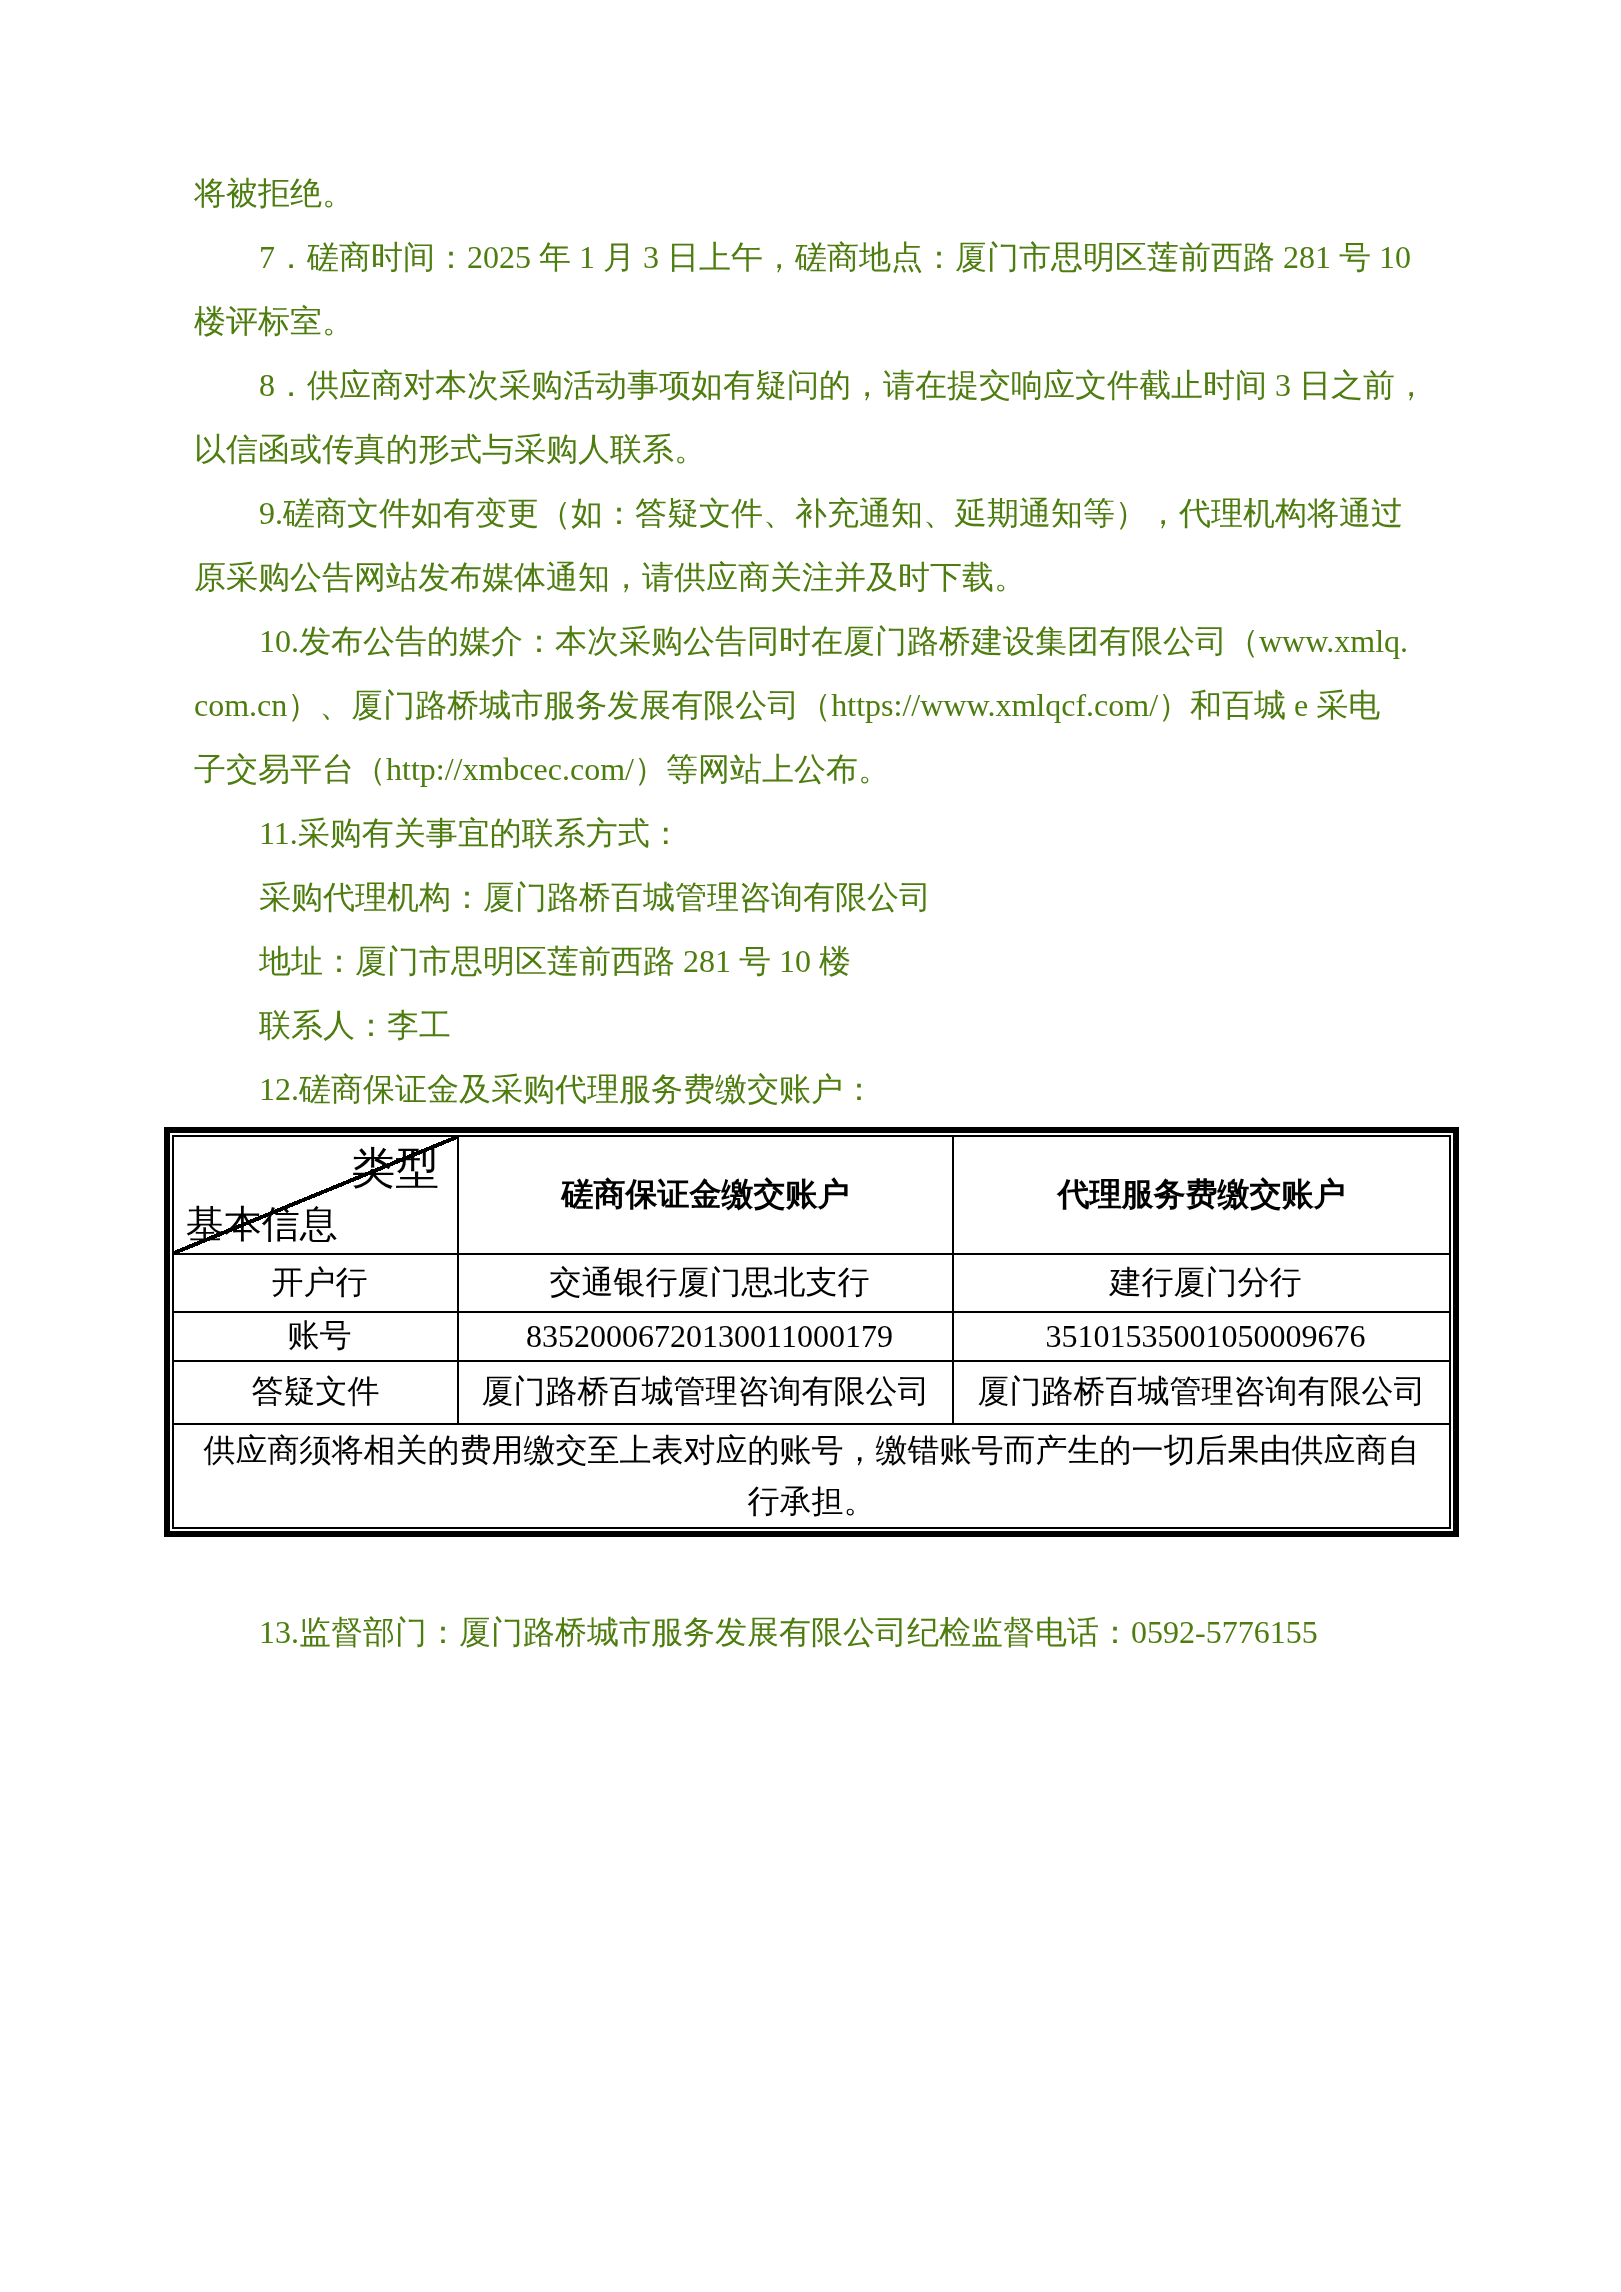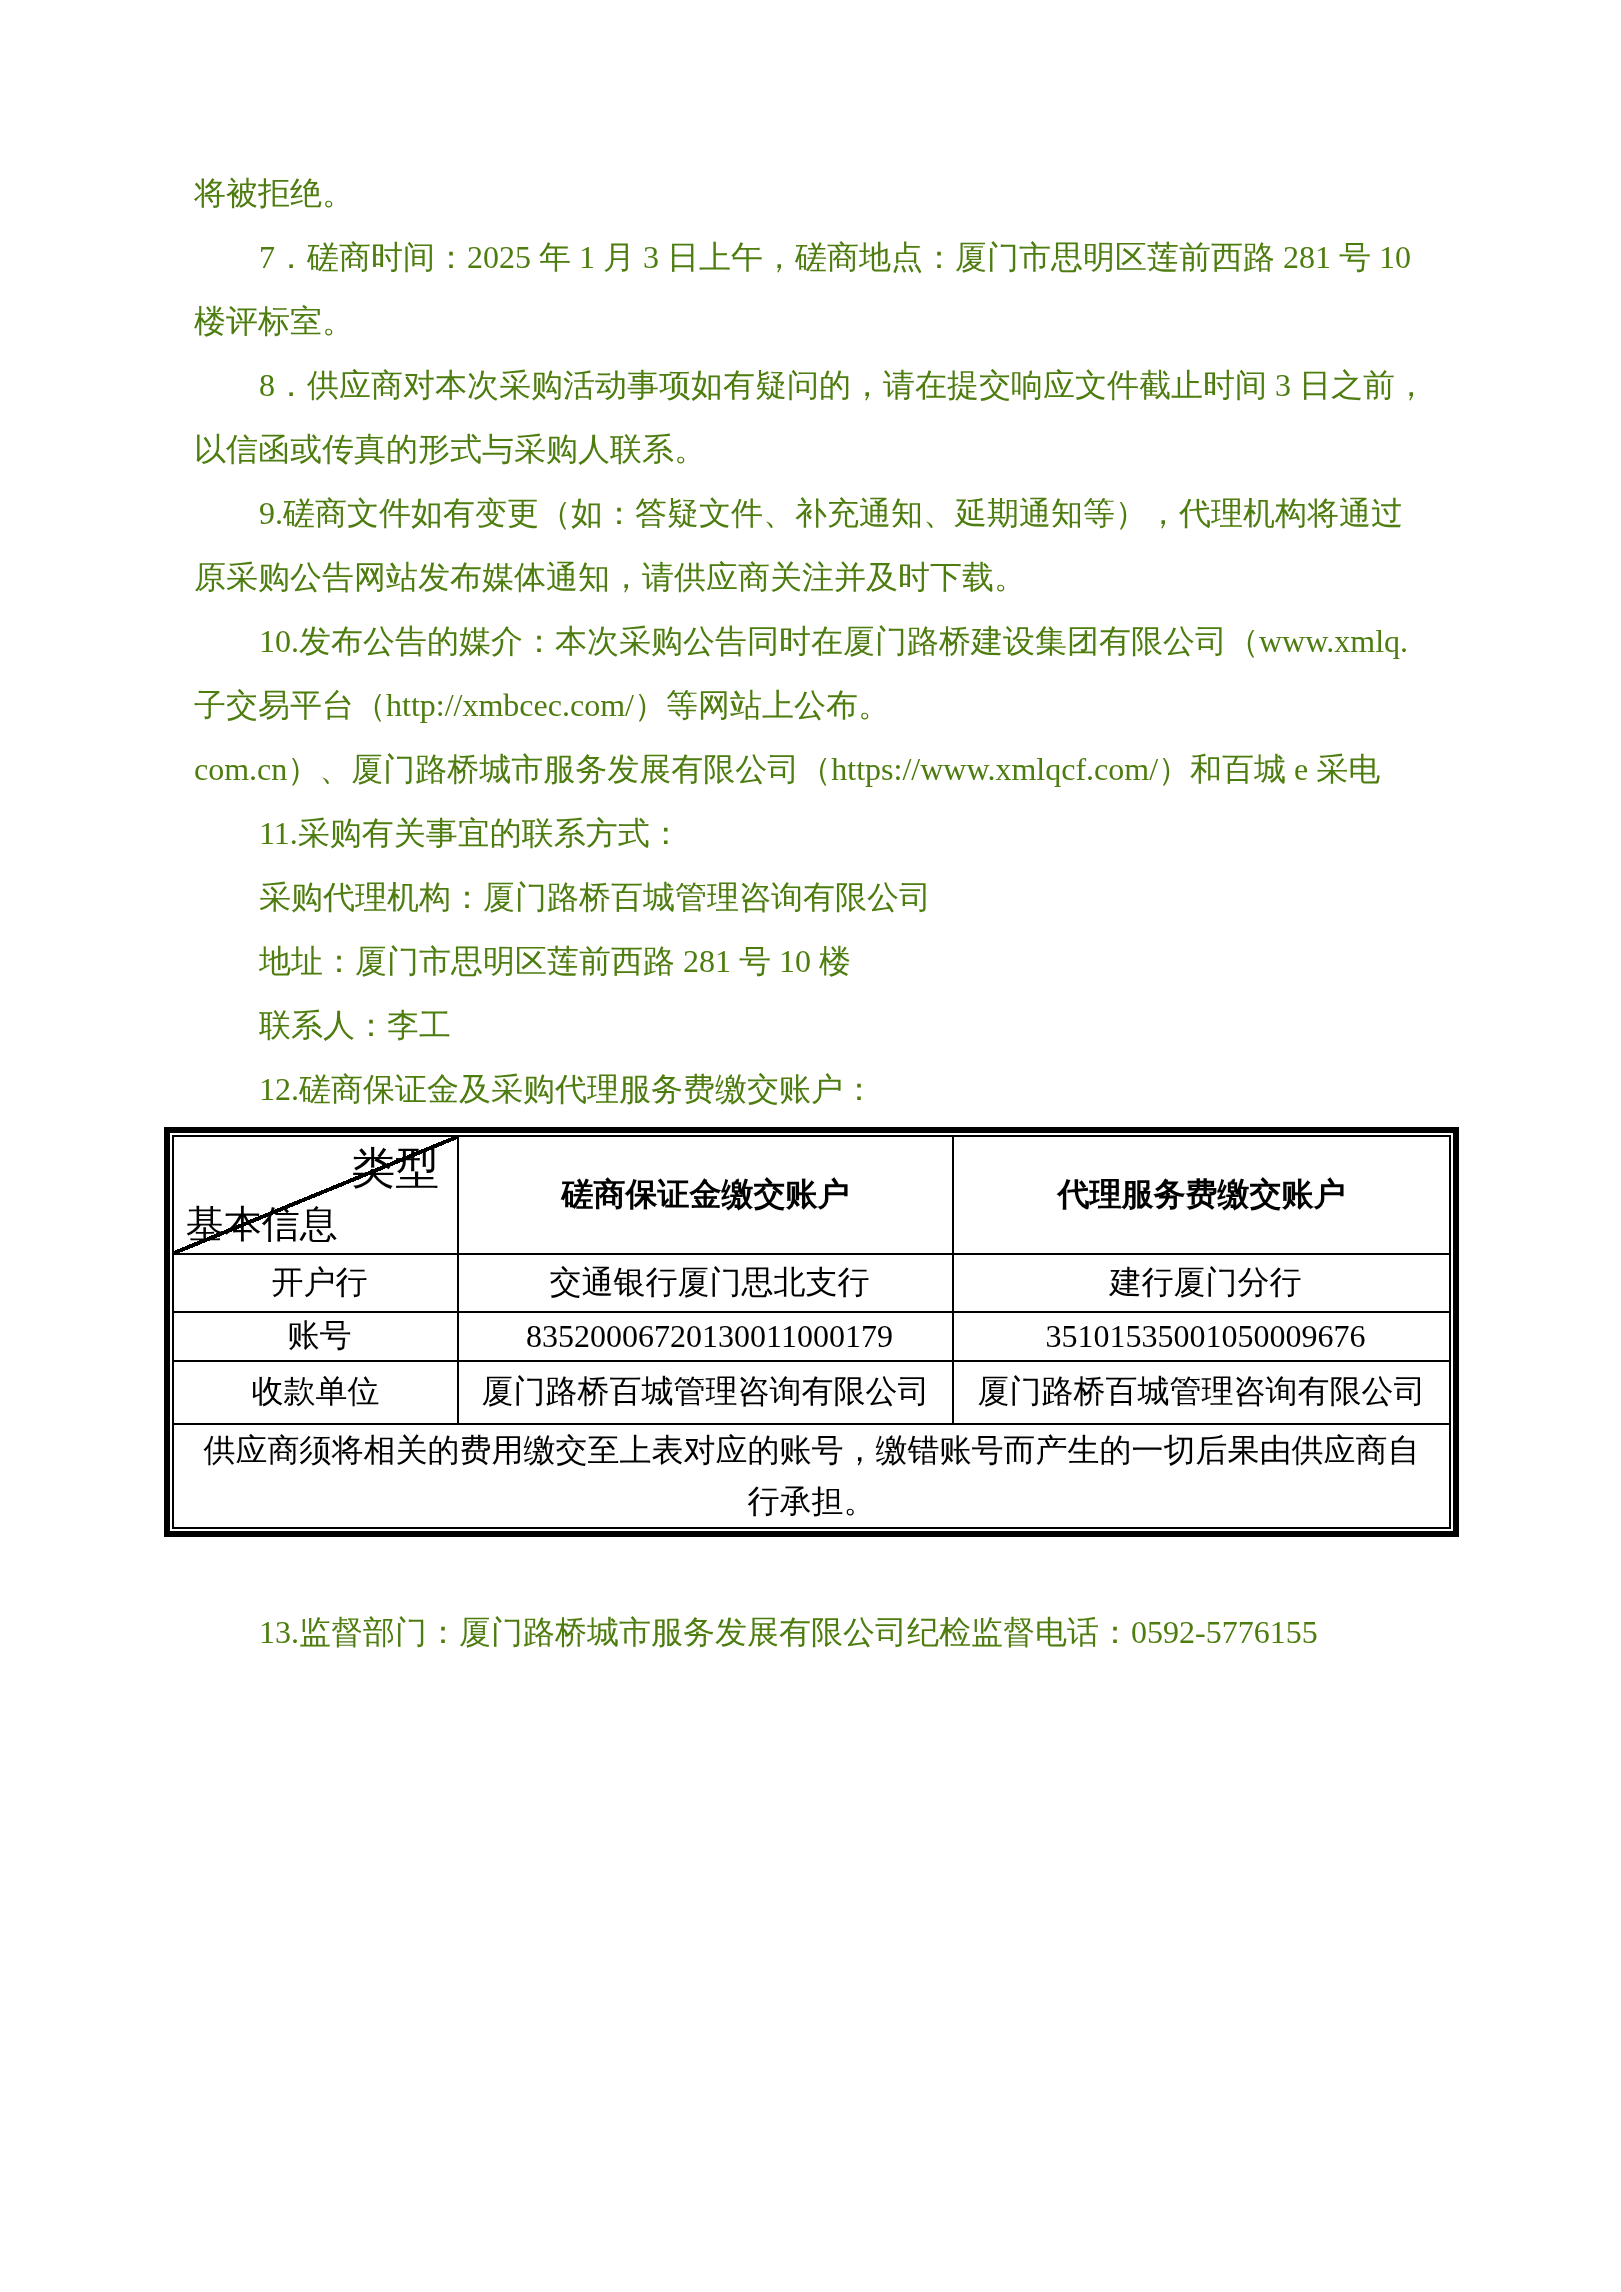--- a/index.html
+++ b/index.html
@@ -100,22 +100,22 @@
   <div class="content">
 
     <div class="line">将被拒绝。</div>
     <div class="line indent">7．磋商时间：2025 年 1 月 3 日上午，磋商地点：厦门市思明区莲前西路 281 号 10</div>
     <div class="line">楼评标室。</div>
     <div class="line indent">8．供应商对本次采购活动事项如有疑问的，请在提交响应文件截止时间 3 日之前，</div>
     <div class="line">以信函或传真的形式与采购人联系。</div>
     <div class="line indent">9.磋商文件如有变更（如：答疑文件、补充通知、延期通知等），代理机构将通过</div>
     <div class="line">原采购公告网站发布媒体通知，请供应商关注并及时下载。</div>
     <div class="line indent">10.发布公告的媒介：本次采购公告同时在厦门路桥建设集团有限公司（www.xmlq.</div>
+    <div class="line">com.cn）、厦门路桥城市服务发展有限公司（https://www.xmlqcf.com/）和百城 e 采电</div>
     <div class="line">子交易平台（http://xmbcec.com/）等网站上公布。</div>
-    <div class="line">com.cn）、厦门路桥城市服务发展有限公司（https://www.xmlqcf.com/）和百城 e 采电</div>
     <div class="line indent">11.采购有关事宜的联系方式：</div>
     <div class="line indent">采购代理机构：厦门路桥百城管理咨询有限公司</div>
     <div class="line indent">地址：厦门市思明区莲前西路 281 号 10 楼</div>
     <div class="line indent">联系人：李工</div>
     <div class="line indent">12.磋商保证金及采购代理服务费缴交账户：</div>
 
     <div class="tblwrap">
       <table class="accounts">
         <colgroup>
           <col style="width:22.3%">
@@ -135,21 +135,21 @@
             <td>开户行</td>
             <td>交通银行厦门思北支行</td>
             <td>建行厦门分行</td>
           </tr>
           <tr class="r-acct">
             <td>账号</td>
             <td>83520006720130011000179</td>
             <td>35101535001050009676</td>
           </tr>
           <tr class="r-unit">
-            <td>收款单位</td>
+            <td>答疑文件</td>
             <td>厦门路桥百城管理咨询有限公司</td>
             <td>厦门路桥百城管理咨询有限公司</td>
           </tr>
           <tr class="r-note">
             <td class="note" colspan="3">
               <div class="note-line">供应商须将相关的费用缴交至上表对应的账号，缴错账号而产生的一切后果由供应商自</div>
               <div class="note-line">行承担。</div>
             </td>
           </tr>
         </tbody>

